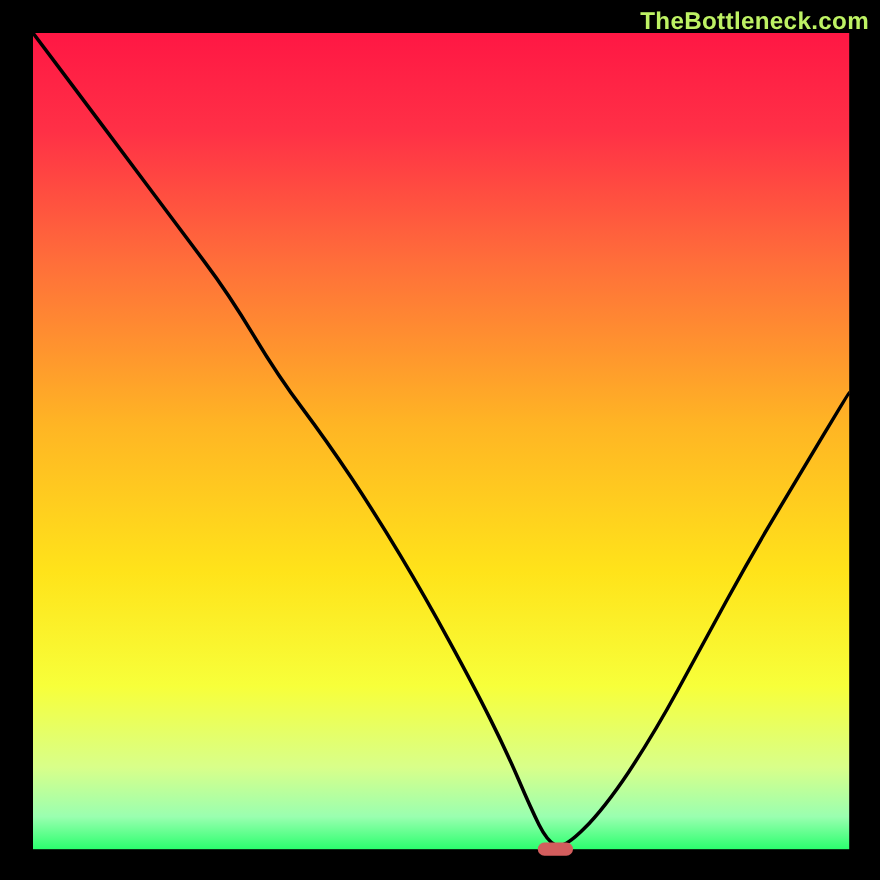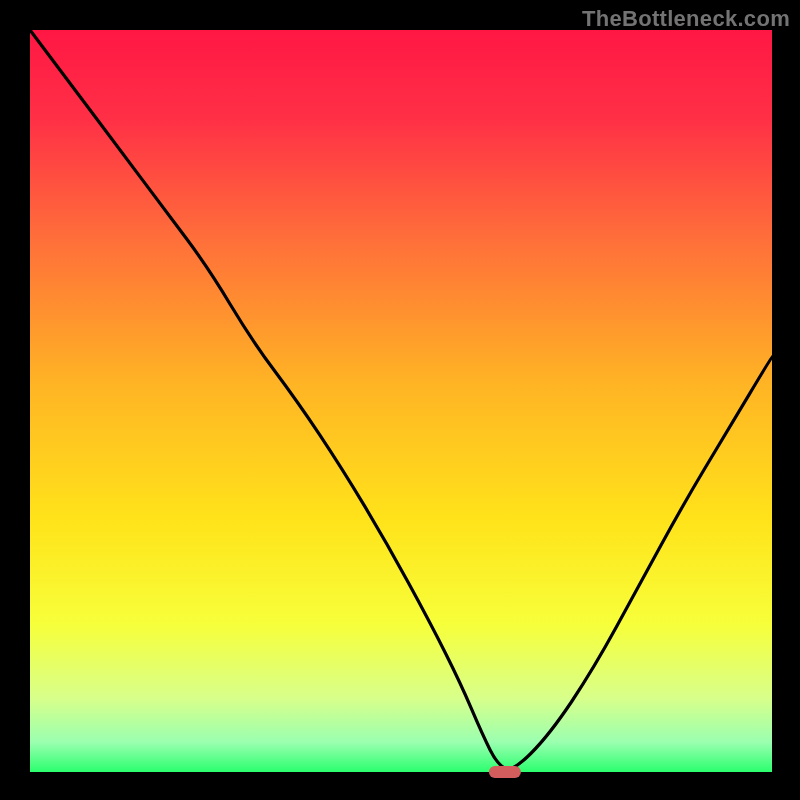--- a/index.html
+++ b/index.html
@@ -16,21 +16,21 @@
     height: 800px;
     background: #000000;
   }
   .watermark {
     position: absolute;
     top: 6px;
     right: 10px;
     font-family: Arial, Helvetica, sans-serif;
     font-size: 22px;
     font-weight: 600;
-    color: #737373;
+    color: #bef264;
     letter-spacing: 0.3px;
     z-index: 10;
   }
   svg.plot {
     position: absolute;
     left: 0;
     top: 0;
     width: 800px;
     height: 800px;
   }

